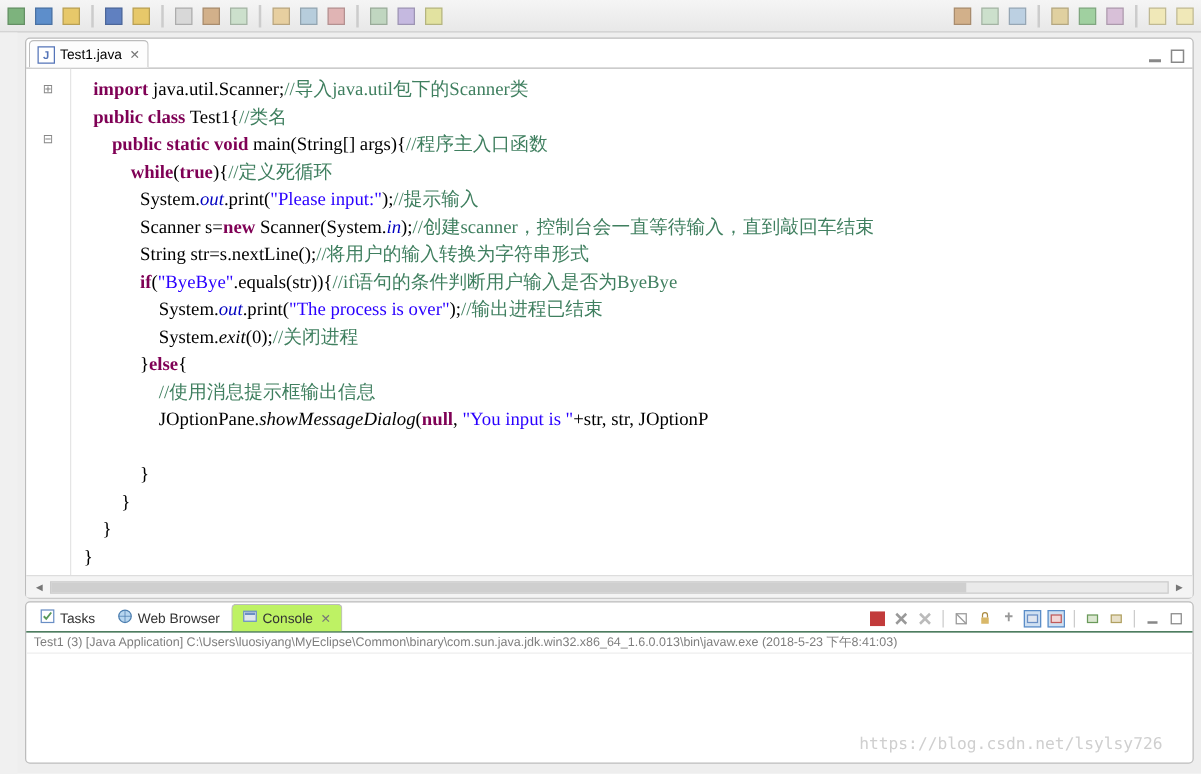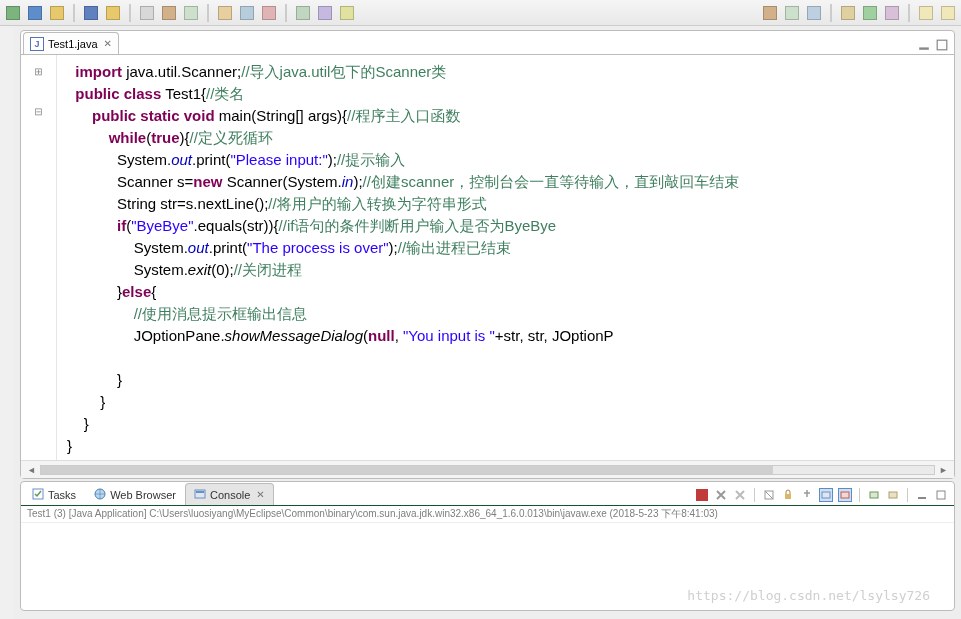--- a/index.html
+++ b/index.html
@@ -86,21 +86,21 @@
 .gutter-mark {
   height: 20px;
   display: flex;
   align-items: center;
   justify-content: center;
   font-size: 10px;
 }
 .code-body {
   flex: 1;
   padding: 6px 0 0 10px;
-  font-family: Liberation Sans, sans-serif;
+  font-family: Liberation Serif, serif;
   font-size: 15px;
   line-height: 22px;
   white-space: pre;
   overflow-x: auto;
   overflow-y: hidden;
 }
 .k-purple { color: #7f0055; font-weight: bold; }
 .k-blue { color: #0000c0; font-style: italic; }
 .k-str { color: #2a00ff; }
 .k-cmt { color: #3f7f5f; }
@@ -151,21 +151,21 @@
   border-radius: 4px 4px 0 0;
   padding: 2px 8px;
   display: flex;
   align-items: center;
   gap: 4px;
   font-size: 11px;
   height: 22px;
   color: #333;
 }
 .console-tab.active {
-  background: #e5e5e5;
+  background: #bef264;
   border-color: #bcbcbc;
 }
 .console-toolbar {
   margin-left: auto;
   margin-right: 6px;
   display: flex;
   gap: 5px;
   align-items: center;
   padding-bottom: 3px;
 }

